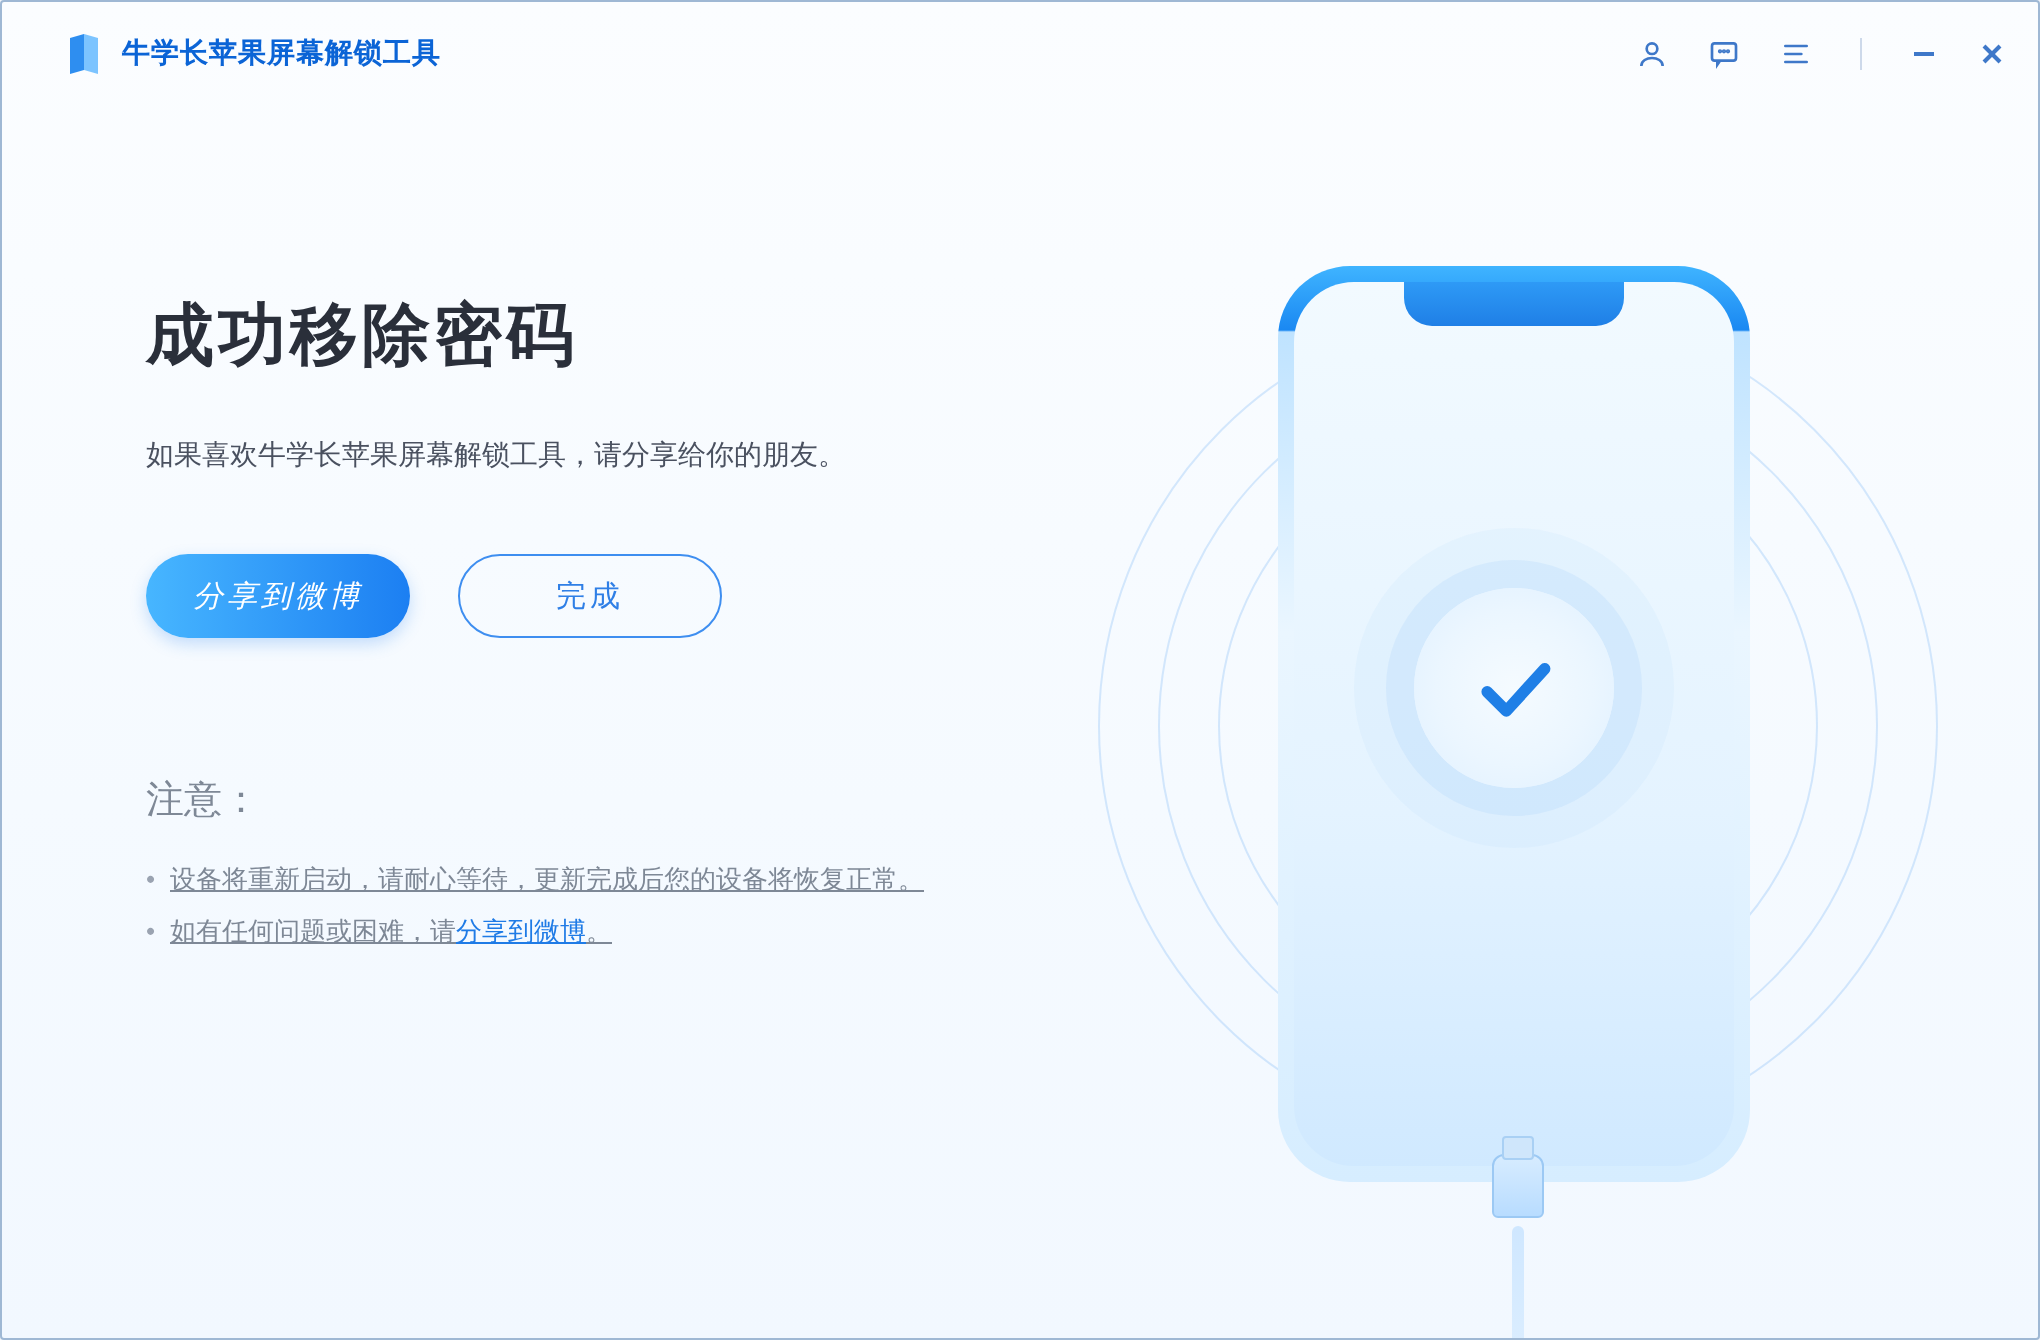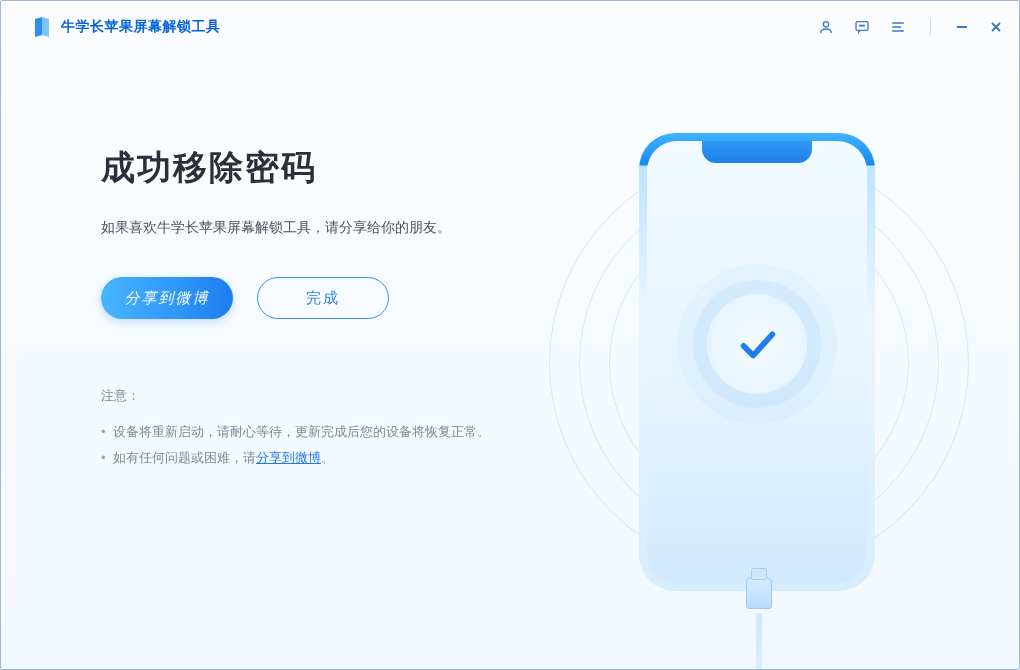--- a/index.html
+++ b/index.html
@@ -13,30 +13,30 @@
     .titlebar{height:52px;display:flex;align-items:center;padding:0 16px 0 32px;}
     .logo{width:18px;height:20px;margin-right:10px;display:flex;align-items:center;justify-content:center;}
     .app-title{font-size:14px;font-weight:700;color:#0b64d6;letter-spacing:.5px;}
     .titlebar-spacer{flex:1;}
     .t-icons{display:flex;align-items:center;gap:20px;}
     .t-icon{width:16px;height:16px;display:flex;align-items:center;justify-content:center;color:#3e78c9;cursor:pointer;}
     .t-divider{width:1px;height:16px;background:#cdd9ea;margin:0 4px;}
     .win-btn{width:14px;height:14px;color:#3e78c9;display:flex;align-items:center;justify-content:center;cursor:pointer;}
     
     .body{position:absolute;top:52px;left:0;right:0;bottom:0;}
-    .left{position:absolute;left:100px;top:92px;width:460px;}
+    .left{position:absolute;left:72px;top:92px;width:460px;}
     h1{font-size:34px;font-weight:600;color:#2a2f3a;letter-spacing:2px;margin-bottom:28px;}
     .sub{font-size:14px;color:#4a5160;margin-bottom:40px;}
     .btns{display:flex;gap:24px;margin-bottom:68px;}
     .btn{height:42px;min-width:132px;border-radius:21px;display:flex;align-items:center;justify-content:center;
          font-size:15px;letter-spacing:2px;cursor:pointer;user-select:none;}
     .btn-primary{background:linear-gradient(90deg,#47b6ff 0%,#1c7ff2 100%);color:#fff;box-shadow:0 3px 8px rgba(40,130,240,.25);font-style:italic;}
     .btn-outline{border:1px solid #3e8ef0;color:#2f7fe6;background:transparent;}
-    .notes-head{font-size:13px;color:#7e8896;margin-bottom:14px;}
-    .notes{font-size:13px;color:#7e8896;line-height:2;}
+    .notes-head{font-size:19px;color:#7e8896;margin-bottom:14px;}
+    .notes{font-size:13px;color:#7e8896;line-height:2;text-decoration:underline;}
     .notes li{list-style:none;position:relative;padding-left:12px;}
     .notes li::before{content:"•";position:absolute;left:0;color:#9aa3b1;}
     .link{color:#1f7be6;text-decoration:underline;cursor:pointer;}
     .period{color:#7e8896;}
     
     .stage{position:absolute;right:70px;top:50px;width:380px;height:520px;}
     .ripple{position:absolute;border:1px solid rgba(80,160,240,.22);border-radius:50%;}
     .r1{width:300px;height:300px;left:40px;top:110px;}
     .r2{width:360px;height:360px;left:10px;top:80px;}
     .r3{width:420px;height:420px;left:-20px;top:50px;}

